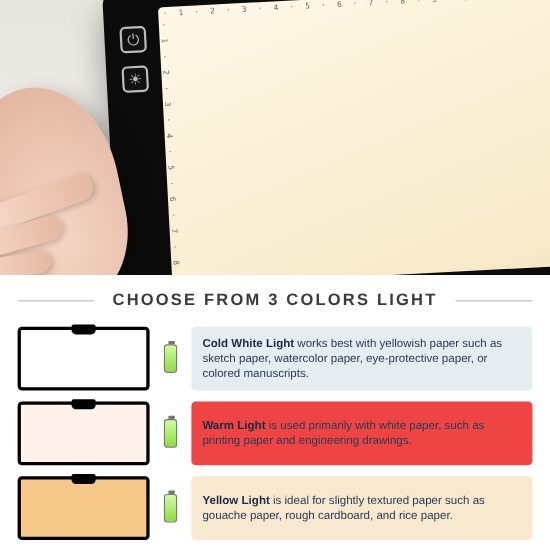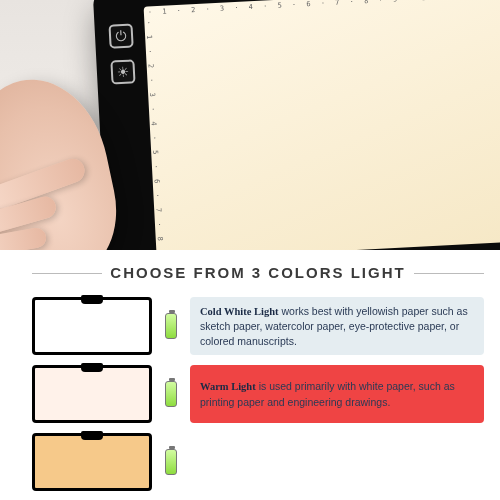--- a/index.html
+++ b/index.html
@@ -89,21 +89,21 @@
   }
   .ruler.top  { top: 0; left: 4px; right: 4px; height: 12px; line-height:12px; }
   .ruler.left { top: 14px; left: 0; width: 12px; writing-mode: vertical-lr; }
 
   
   .section {
     position: absolute;
     top: 250px;
     left: 0;
     width: 500px;
-    padding: 14px 16px 0 32px;
+    padding: 14px 16px 0 16px;
     background: #ffffff;
     height: 250px;
   }
   .section h2 {
     text-align: center;
     font-size: 15px;
     letter-spacing: 2px;
     color: #3a3a3a;
     font-weight: 600;
     position: relative;
@@ -182,21 +182,21 @@
     padding: 7px 10px;
     font-size: 10.5px;
     line-height: 1.35;
     color: #2a3a55;
     display: flex;
     align-items: center;
   }
   .desc.cold   { background: #e5edf1; }
   .desc.warm   { background: #ef4444; }
   .desc.yellow { background: #f8e8cf; }
-  .desc b { color: #1a2a45; font-family: Liberation Serif, serif; }
+  .desc b { color: #1a2a45; }
 </style>
 </head>
 <body>
 
 <div class="hero">
   <div class="pad">
 
     <div class="pad-btn power">
         <span>⏻</span>
       </div>
@@ -242,14 +242,17 @@
     </div>
   </div>
 
   <div class="row">
     <div class="swatch yellow">
         <div class="mini-clip"></div>
       </div>
     <div class="battery">
         <div class="battery-icon"></div>
       </div>
+    <div class="desc yellow">
+      <span><b>Yellow Light</b><span> is ideal for slightly textured paper such as gouache paper, rough cardboard, and rice paper.</span></span>
+    </div>
   </div>
 </div>
 
 </body></html>

